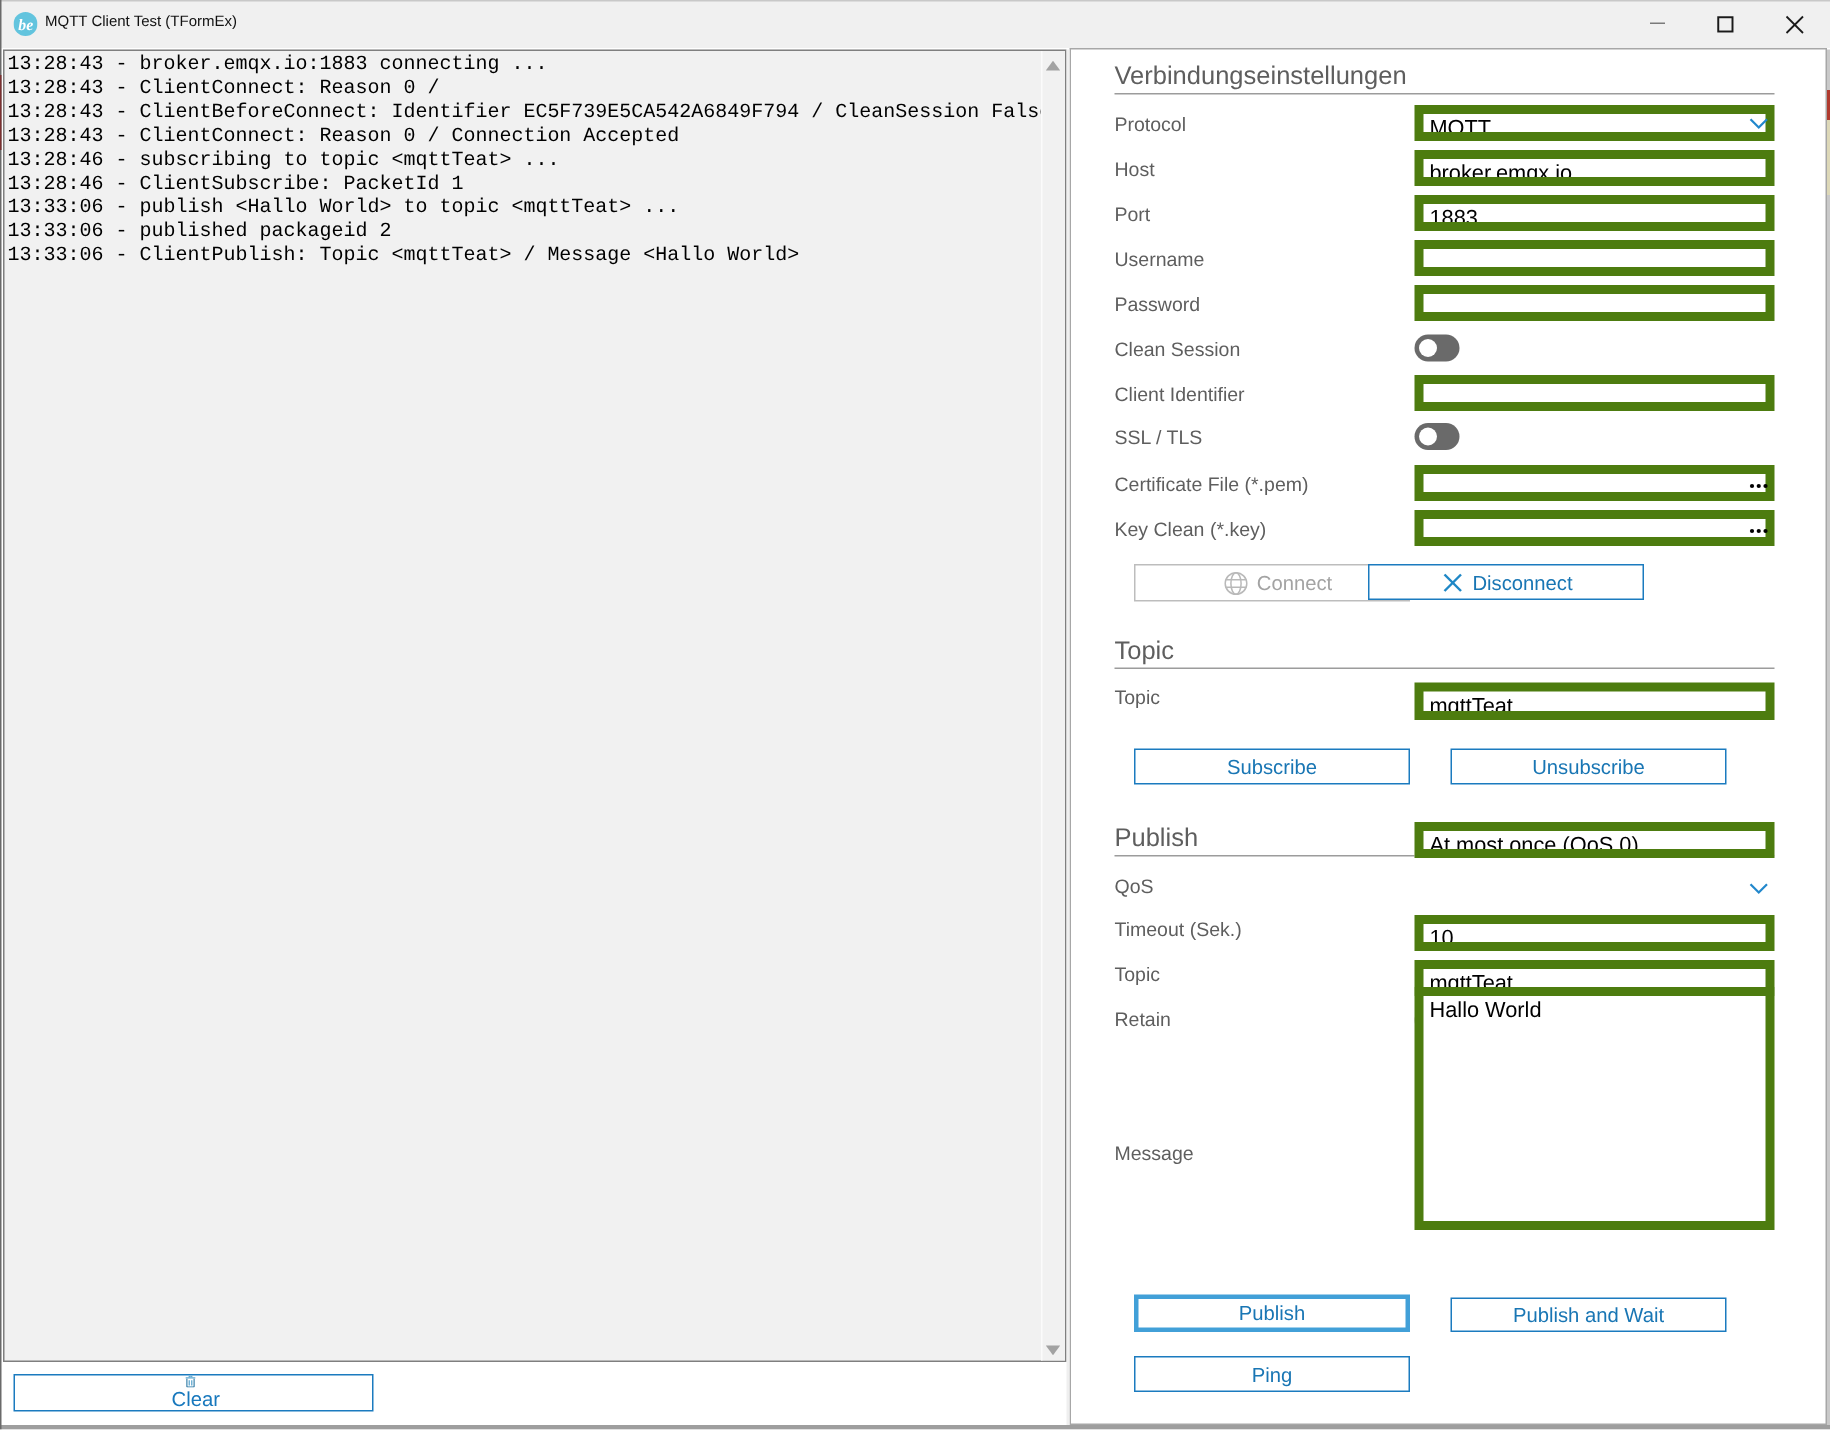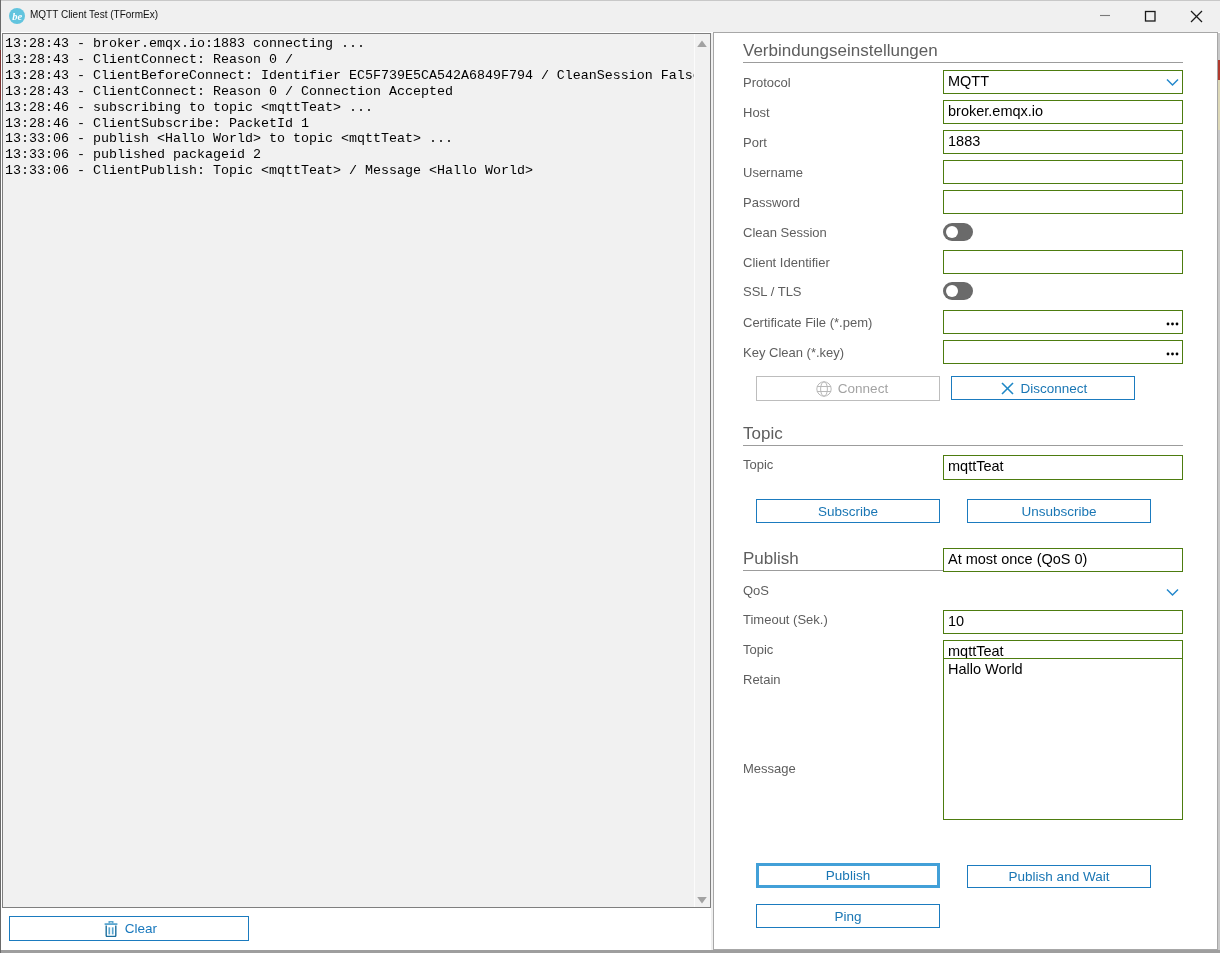--- a/index.html
+++ b/index.html
@@ -9,26 +9,26 @@
 
 #titlebar { left:0; top:0; width:1220px; height:32px; background:#f0f0f0; border-top:1px solid #c8c8c8; }
 #apptitle { left:30px; top:9px; font-size:10px; color:#111; }
 
 #log { left:2px; top:33px; width:709px; height:875px; background:#f1f1f1; border:1px solid #7f7f7f;
   font-family:"Liberation Mono",monospace; font-size:13.333px; line-height:15.9px; color:#000;
   padding:2px 16px 0 2px; white-space:pre; overflow:hidden; }
 #sbtrack { left:694px; top:34px; width:16px; height:873px; background:#f1f1f1; border-left:1px solid #fbfbfb; }
 
 #clearbtn { left:9px; top:916px; width:240px; height:25px; border:1px solid #1b7bbf; background:#fff;
-  display:flex; align-items:center; justify-content:center; color:#1878bd; font-size:13.5px; padding-left:3px; }
+  display:flex; align-items:center; justify-content:center; color:#1878bd; font-size:13.5px; padding-left:3px;flex-direction:column; }
 
 #panel { left:713px; top:32px; width:505px; height:918px; background:#fff; border:1px solid #a7a7a7; }
 .hdr { left:743px; width:440px; height:22px; border-bottom:1px solid #9c9c9c; font-size:17px; color:#5e5e5e; }
 .lbl { left:743px; font-size:13px; color:#5e5e5e; }
-.inp { left:943px; width:240px; height:24px; border:1px solid #4d7c0f; background:#fff;
+.inp { left:943px; width:240px; height:24px; border:6px solid #4d7c0f; background:#fff;
   font-size:14.5px; color:#000; padding:2px 4px 0 4px; line-height:17px; white-space:nowrap; overflow:hidden; }
 .toggle { left:943px; width:30px; height:18px; border-radius:9px; background:#6a6a6a; }
 .knob { position:absolute; left:3px; top:3px; width:12px; height:12px; border-radius:50%; background:#fff; }
 .btn { width:184px; height:24px; border:1px solid #1b7bbf; background:#fff; color:#1976b4;
   font-size:13.5px; display:flex; align-items:center; justify-content:center; }
 #bottomstrip { left:0; top:950px; width:1220px; height:3px; background:#9e9e9e; }
 </style>
 </head>
 <body>
 <div id="titlebar" class="abs"></div>
@@ -120,21 +120,21 @@
 
 <div class="btn abs" style="left:756px;top:376px;height:25px;border-color:#bdbdbd;color:#a3a3a3;padding-left:8px">
   <svg width="16" height="16" viewBox="0 0 16 16" style="margin-right:6px">
     <circle cx="8" cy="8" r="7.2" fill="none" stroke="#b9b9b9" stroke-width="1"></circle>
     <ellipse cx="8" cy="8" rx="3.4" ry="7.2" fill="none" stroke="#b9b9b9" stroke-width="1"></ellipse>
     <line x1="1" y1="5.5" x2="15" y2="5.5" stroke="#b9b9b9" stroke-width="1"></line>
     <line x1="1" y1="10.5" x2="15" y2="10.5" stroke="#b9b9b9" stroke-width="1"></line>
   </svg>
   <span>Connect</span>
 </div>
-<div class="btn abs" style="left:951px;top:376px;padding-left:2px">
+<div class="btn abs" style="left:912px;top:376px;padding-left:2px">
   <svg width="13" height="13" viewBox="0 0 13 13" style="margin-right:7px">
     <line x1="1" y1="1" x2="12" y2="12" stroke="#1e87c6" stroke-width="1.6"></line>
     <line x1="12" y1="1" x2="1" y2="12" stroke="#1e87c6" stroke-width="1.6"></line>
   </svg>
   <span>Disconnect</span>
 </div>
 
 <div class="hdr abs" style="top:424px">Topic</div>
 <div class="lbl abs" style="top:457px">Topic</div>
 <div class="inp abs" style="top:455px;height:25px">mqttTeat</div>

